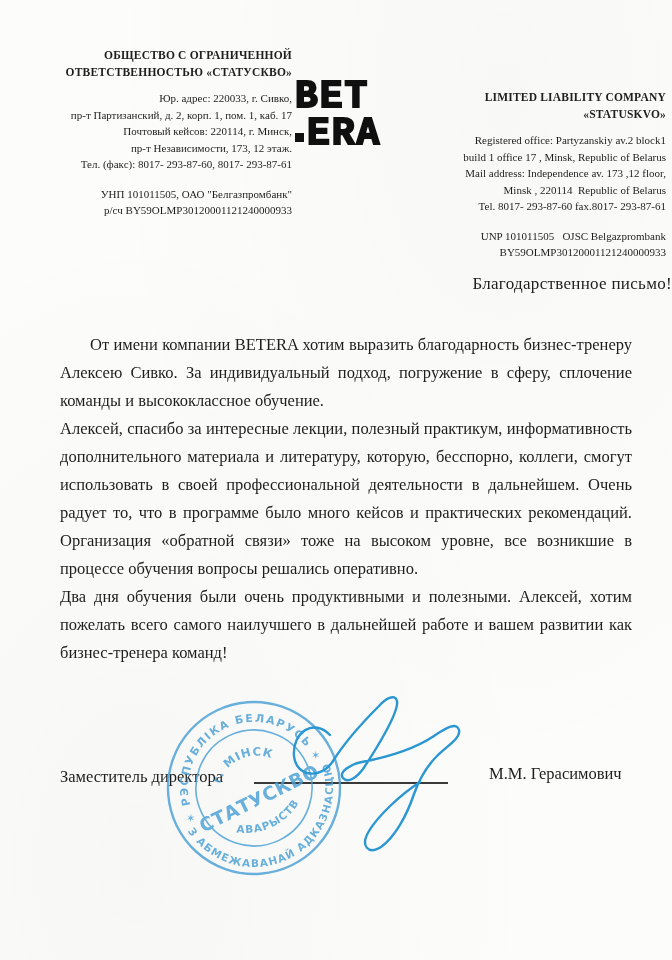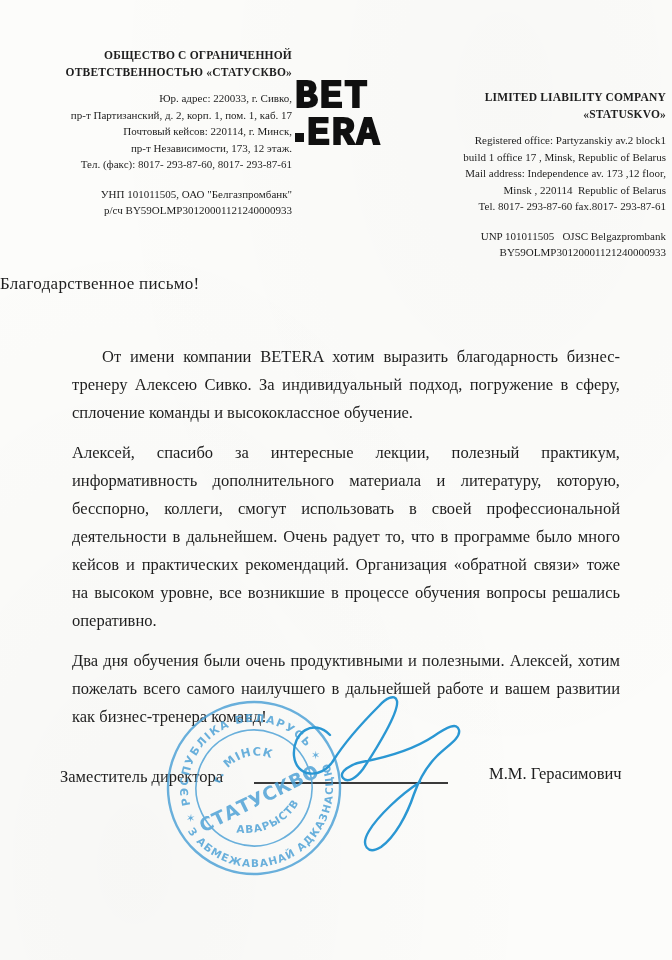--- a/index.html
+++ b/index.html
@@ -32,28 +32,28 @@
     -webkit-text-stroke:2px #101010;
   }
   .logo-line{white-space:nowrap;}
   .logo-dot{
     display:inline-block;width:9px;height:9px;background:#101010;
     margin-right:3px;margin-bottom:2px;
   }
 
   
   .title{
-    position:absolute;left:0;top:274px;width:672px;text-align:left;
+    position:absolute;left:0;top:274px;width:672px;text-align:right;
     font-size:17px;letter-spacing:.3px;
   }
   .body-text{
     position:absolute;left:60px;top:331px;width:572px;
     font-size:16.5px;line-height:28px;text-align:justify;
   }
-  .para{margin:12px;}
+  .para{margin:0;}
   .para-first{text-indent:30px;}
 
   
   .sig-title{position:absolute;left:60px;top:767px;font-size:16.5px;}
   .sig-name{position:absolute;left:489px;top:764px;font-size:16.5px;}
   .sig-line{position:absolute;left:254px;top:782px;width:194px;height:1.5px;background:#3a3a3a;}
   .stamp-svg{position:absolute;left:162px;top:696px;opacity:.82;}
   .sign-svg{position:absolute;left:280px;top:676px;}
 </style>
 </head>

